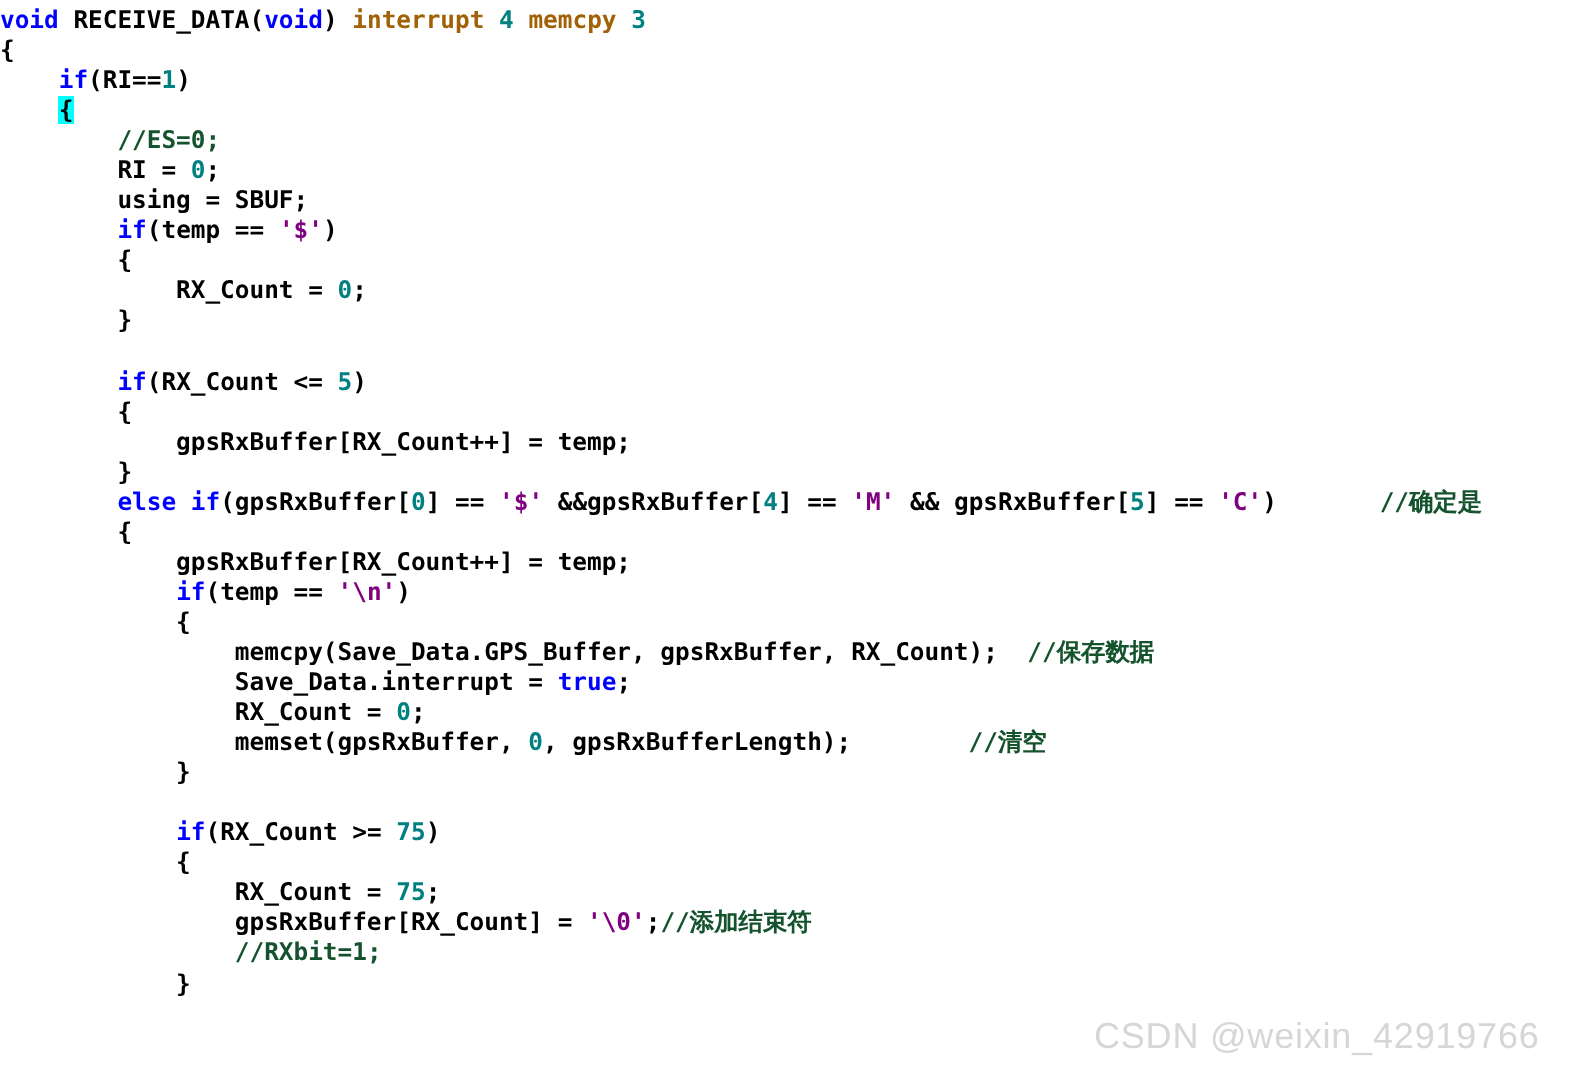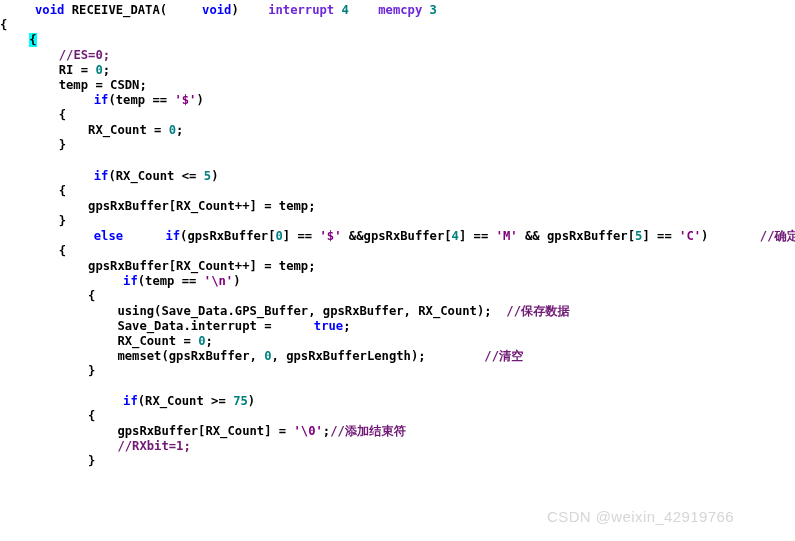--- a/index.html
+++ b/index.html
@@ -29,34 +29,34 @@
     white-space: pre;
     color: #000000;
     -webkit-font-smoothing: none;
   }
   #code .ln {
     display: block;
     height: 15.05px;
     white-space: pre;
   }
   
-  .kw   { color: #0000ff; padding-left: 35px; }   
-  .attr { color: #6d28d9; margin-left: 22px; }   
+  .kw   { color: #0000ff; }   
+  .attr { color: #a16207; }   
   .num  { color: #008080; }   
   .str  { color: #800080; }   
-  .cmt  { color: #701a75; }   
+  .cmt  { color: #14532d; }   
   .pln  { color: #000000; }
   .hl   { background: #00ffff; color: #000000; }
 
   #watermark {
     position: absolute;
     left: 547px;
     top: 508px;
     font-family: "Liberation Sans", sans-serif;
-    font-size: 15px;
+    font-size: 18px;
     font-weight: normal;
     color: #d6d6d6;
     letter-spacing: 0.4px;
     white-space: pre;
     user-select: none;
   }
   #bottom-artifact {
     position: absolute;
     left: 112px;
     top: 530px;
@@ -69,46 +69,48 @@
     height: 7px;
   }
 </style>
 </head>
 <body>
 
 <div id="page">
 
   <pre id="code"><span class="ln"><span class="kw">void</span><span class="pln"> </span><span class="pln">RECEIVE_DATA(</span><span class="kw">void</span><span class="pln">) </span><span class="attr">interrupt</span><span class="pln"> </span><span class="num">4</span><span class="pln"> </span><span class="attr">memcpy</span><span class="pln"> </span><span class="num">3</span>
 </span><span class="ln"><span class="pln">{</span>
+</span><span class="ln"><span class="pln">    </span><span class="kw">if</span><span class="pln">(RI==</span><span class="num">1</span><span class="pln">)</span>
 </span><span class="ln"><span class="pln">    </span><span class="hl">{</span>
 </span><span class="ln"><span class="pln">        </span><span class="cmt">//ES=0;</span>
 </span><span class="ln"><span class="pln">        RI = </span><span class="num">0</span><span class="pln">;</span>
-</span><span class="ln"><span class="pln">        temp = CSDN;</span>
+</span><span class="ln"><span class="pln">        using = SBUF;</span>
 </span><span class="ln"><span class="pln">        </span><span class="kw">if</span><span class="pln">(temp == </span><span class="str">'$'</span><span class="pln">)</span>
 </span><span class="ln"><span class="pln">        {</span>
 </span><span class="ln"><span class="pln">            RX_Count = </span><span class="num">0</span><span class="pln">;</span>
 </span><span class="ln"><span class="pln">        }</span>
 </span><span class="ln">
 </span><span class="ln"><span class="pln">        </span><span class="kw">if</span><span class="pln">(RX_Count &lt;= </span><span class="num">5</span><span class="pln">)</span>
 </span><span class="ln"><span class="pln">        {</span>
 </span><span class="ln"><span class="pln">            gpsRxBuffer[RX_Count++] = temp;</span>
 </span><span class="ln"><span class="pln">        }</span>
 </span><span class="ln"><span class="pln">        </span><span class="kw">else</span><span class="pln"> </span><span class="kw">if</span><span class="pln">(gpsRxBuffer[</span><span class="num">0</span><span class="pln">] == </span><span class="str">'$'</span><span class="pln"> &amp;&amp;gpsRxBuffer[</span><span class="num">4</span><span class="pln">] == </span><span class="str">'M'</span><span class="pln"> &amp;&amp; gpsRxBuffer[</span><span class="num">5</span><span class="pln">] == </span><span class="str">'C'</span><span class="pln">)</span><span class="pln">       </span><span class="cmt">//确定是</span>
 </span><span class="ln"><span class="pln">        {</span>
 </span><span class="ln"><span class="pln">            gpsRxBuffer[RX_Count++] = temp;</span>
 </span><span class="ln"><span class="pln">            </span><span class="kw">if</span><span class="pln">(temp == </span><span class="str">'\n'</span><span class="pln">)</span>
 </span><span class="ln"><span class="pln">            {</span>
-</span><span class="ln"><span class="pln">                using(Save_Data.GPS_Buffer, gpsRxBuffer, RX_Count);</span><span class="pln">  </span><span class="cmt">//保存数据</span>
+</span><span class="ln"><span class="pln">                memcpy(Save_Data.GPS_Buffer, gpsRxBuffer, RX_Count);</span><span class="pln">  </span><span class="cmt">//保存数据</span>
 </span><span class="ln"><span class="pln">                Save_Data.interrupt = </span><span class="kw">true</span><span class="pln">;</span>
 </span><span class="ln"><span class="pln">                RX_Count = </span><span class="num">0</span><span class="pln">;</span>
 </span><span class="ln"><span class="pln">                memset(gpsRxBuffer, </span><span class="num">0</span><span class="pln">, gpsRxBufferLength);</span><span class="pln">        </span><span class="cmt">//清空</span>
 </span><span class="ln"><span class="pln">            }</span>
 </span><span class="ln">
 </span><span class="ln"><span class="pln">            </span><span class="kw">if</span><span class="pln">(RX_Count &gt;= </span><span class="num">75</span><span class="pln">)</span>
 </span><span class="ln"><span class="pln">            {</span>
+</span><span class="ln"><span class="pln">                RX_Count = </span><span class="num">75</span><span class="pln">;</span>
 </span><span class="ln"><span class="pln">                gpsRxBuffer[RX_Count] = </span><span class="str">'\0'</span><span class="pln">;</span><span class="cmt">//添加结束符</span>
 </span><span class="ln"><span class="pln">                </span><span class="cmt">//RXbit=1;</span>
 </span><span class="ln"><span class="pln">            }</span>
 </span></pre>
 
   <div id="watermark">CSDN @weixin_42919766</div>
 
   <div id="bottom-artifact">..</div>
 
 </div>

